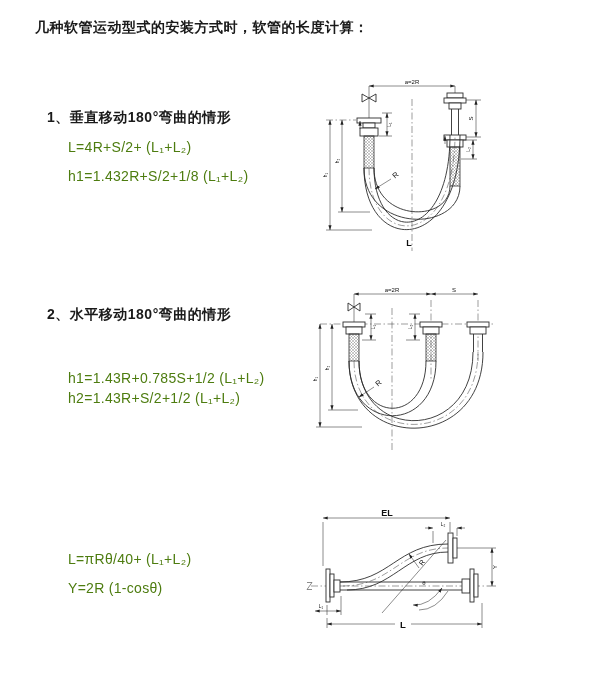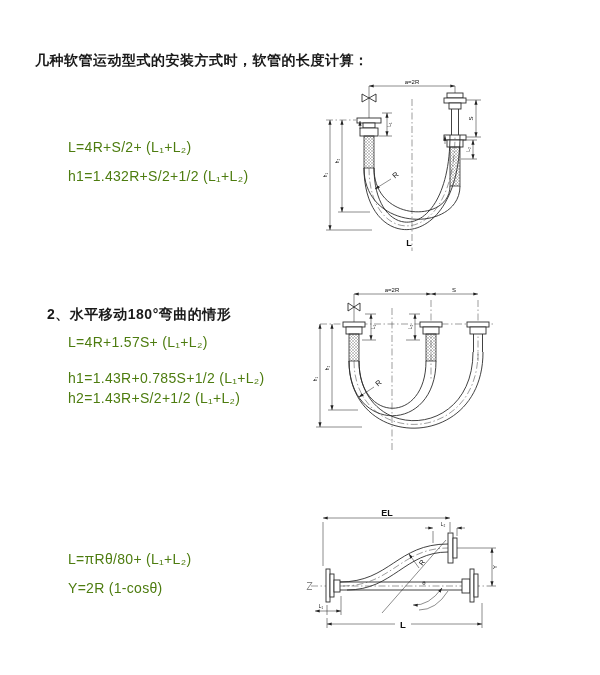--- a/index.html
+++ b/index.html
@@ -2,21 +2,21 @@
 <html><head>
 <meta charset="utf-8">
 <style>
   html,body{margin:0;padding:0;background:#fff;}
   .page{
     position:relative;width:600px;height:675px;background:#ffffff;
     font-family:"Liberation Sans","DejaVu Sans",sans-serif;color:#1a1a1a;overflow:hidden;
   }
   .title{
     position:absolute;left:35px;top:19px;font-size:14px;font-weight:700;
-    letter-spacing:0.5px;white-space:nowrap;margin-top:33px;
+    letter-spacing:0.5px;white-space:nowrap;
   }
   .sec-heading{
     position:absolute;font-size:14px;font-weight:700;letter-spacing:0.5px;white-space:nowrap;
   }
   .formula{
     position:absolute;font-size:14px;font-weight:400;color:#4d7c0f;
     letter-spacing:0.3px;white-space:nowrap;
   }
   .diagram{position:absolute;}
   
@@ -28,29 +28,29 @@
   svg .dt{font-size:6px;}
   svg .dts{font-size:4.8px;}
 </style>
 </head>
 <body>
 
 <div class="page">
 
   <div class="title">几种软管运动型式的安装方式时，软管的长度计算：</div>
 
+  <div class="sec-heading" style="left:47px;top:109px">1、垂直移动180°弯曲的情形</div>
   <div class="formula" style="left:68px;top:139px">L=4R+S/2+ (L₁+L₂)</div>
-  <div class="formula" style="left:68px;top:168px">h1=1.432R+S/2+1/2 (L₁+L₂)</div>
+  <div class="formula" style="left:68px;top:168px">h1=1.432R+S/2+1/8 (L₁+L₂)</div>
 
   <div class="sec-heading" style="left:47px;top:306px">2、水平移动180°弯曲的情形</div>
-  <div class="formula" style="left:68px;top:334px">L=4R+1.57S+ (L₁+L₂)</div>
   <div class="formula" style="left:68px;top:370px">h1=1.43R+0.785S+1/2 (L₁+L₂)</div>
   <div class="formula" style="left:68px;top:390px">h2=1.43R+S/2+1/2 (L₁+L₂)</div>
 
-  <div class="formula" style="left:68px;top:551px">L=πRθ/80+ (L₁+L₂)</div>
+  <div class="formula" style="left:68px;top:551px">L=πRθ/40+ (L₁+L₂)</div>
   <div class="formula" style="left:68px;top:580px">Y=2R (1-cosθ)</div>
 
   <svg class="diagram" style="left:312px;top:73px" width="285" height="185" viewBox="0 0 285 185">
     <defs>
       <marker id="ar1" viewBox="0 0 10 10" refX="9.5" refY="5" markerWidth="9" markerHeight="9" orient="auto-start-reverse">
         <path d="M0,1.8 L10,5 L0,8.2 Z" fill="#222"></path>
       </marker>
       <pattern id="hx1" width="3" height="3" patternUnits="userSpaceOnUse">
         <path d="M0,3 L3,0 M0,0 L3,3" stroke="#666" stroke-width="0.35"></path>
       </pattern>

